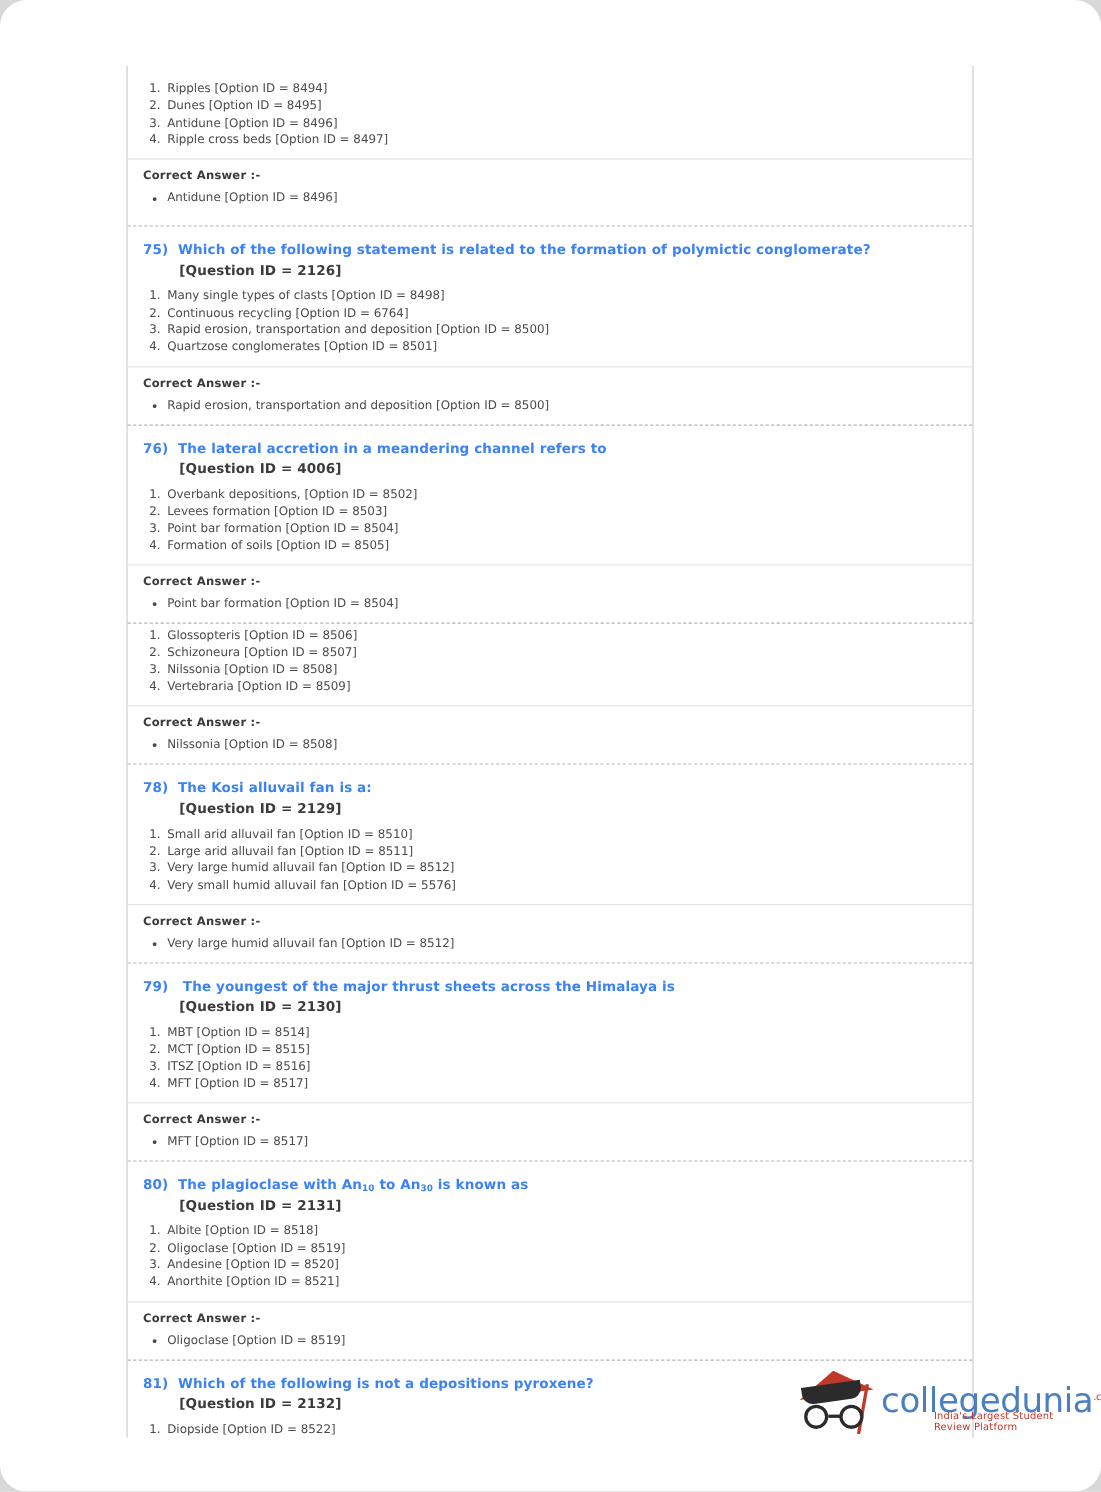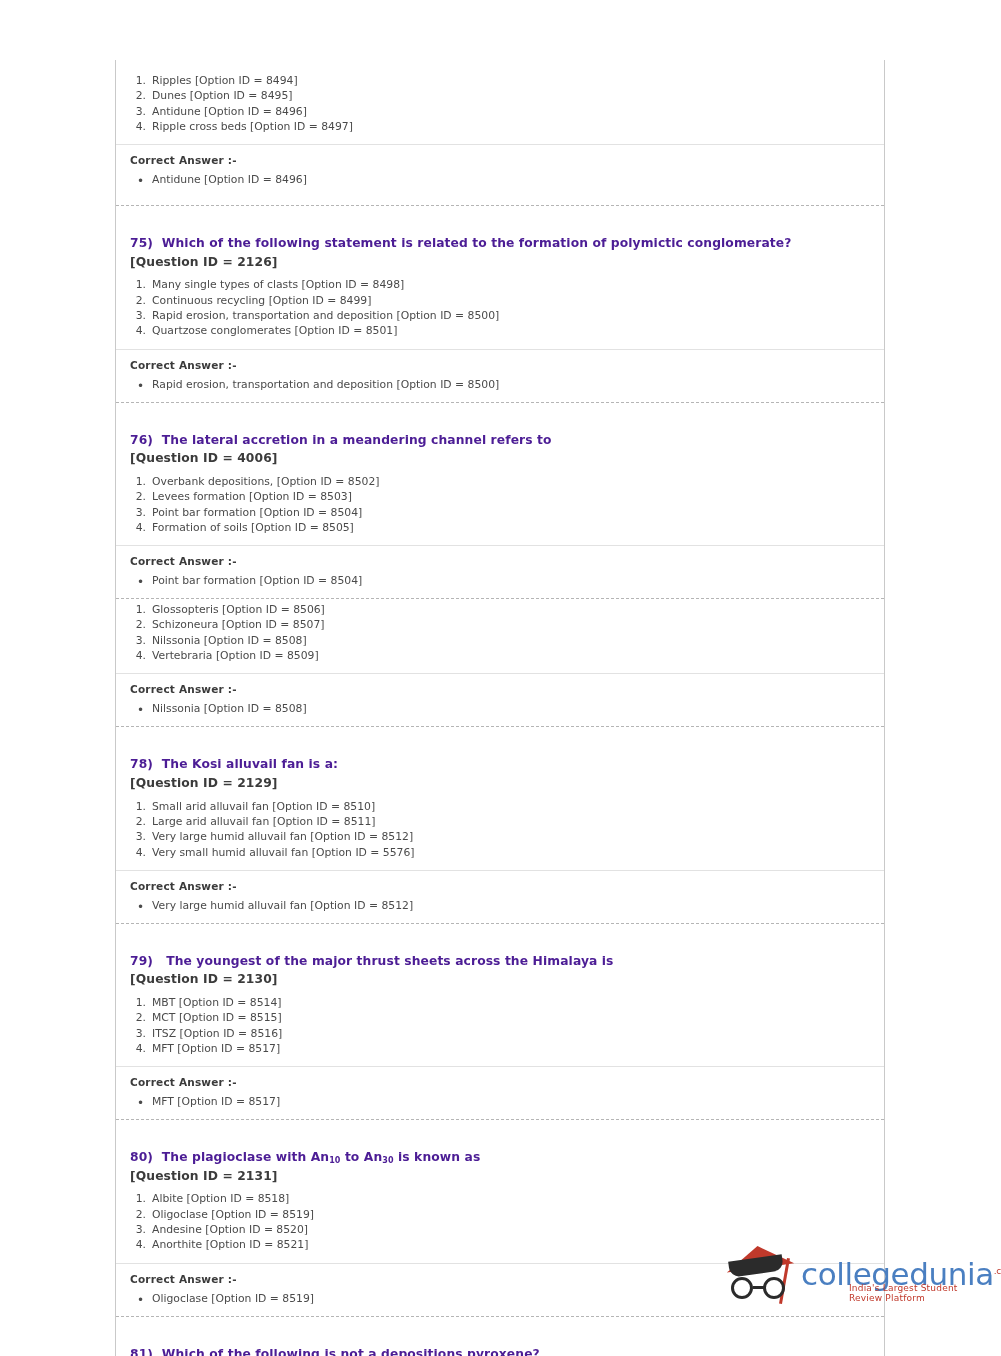--- a/index.html
+++ b/index.html
@@ -10,20 +10,21 @@
   body {
     font-family: "DejaVu Sans", sans-serif;
   }
   .page {
     width: 1001px;
     height: 1356px;
     background: #ffffff;
     position: relative;
     margin: 0 auto;
     overflow: hidden;
+    border-radius: 24px;
   }
   .sheet {
     position: absolute;
     left: 115px;
     top: 60px;
     width: 770px;
     border-left: 1px solid #c9c9c9;
     border-right: 1px solid #c9c9c9;
     box-sizing: border-box;
   }
@@ -32,31 +33,31 @@
   }
   .opts-only {
     padding: 10px 0 8px 0;
   }
   .q-head {
     padding: 12px 14px 2px 14px;
   }
   .q-title {
     font-size: 12.3px;
     font-weight: bold;
-    color: #4c1d95;
+    color: #3b82f6;
     line-height: 1.5;
     letter-spacing: 0.1px;
-    margin-top: 16px;
   }
   .q-id {
     font-size: 12.3px;
     font-weight: bold;
     color: #3b3b3b;
     line-height: 1.6;
     letter-spacing: 0.1px;
+    margin-left: 33px;
   }
   ol.opts {
     margin: 3px 0 0 0;
     padding: 0 0 0 14px;
     list-style: none;
     counter-reset: optcount;
   }
   ol.opts li {
     font-size: 10.8px;
     color: #4a4a4a;
@@ -231,21 +232,21 @@
     <div class="q-block">
       <div class="q-head">
         <div class="q-title">
           <span>75)</span>
           &nbsp;<span>Which of the following statement is related to the formation of polymictic conglomerate?</span>
         </div>
         <div class="q-id">[Question ID = 2126]</div>
       </div>
       <ol class="opts">
         <li>Many single types of clasts [Option ID = 8498]</li>
-        <li>Continuous recycling [Option ID = 8499]</li>
+        <li>Continuous recycling [Option ID = 6764]</li>
         <li>Rapid erosion, transportation and deposition [Option ID = 8500]</li>
         <li>Quartzose conglomerates [Option ID = 8501]</li>
       </ol>
       <div class="ans-sep"></div>
       <div class="ans-wrap">
         <div class="ans-label">Correct Answer :-</div>
         <div class="ans-val">Rapid erosion, transportation and deposition [Option ID = 8500]</div>
       </div>
     </div>
     <div class="dashed"></div>

